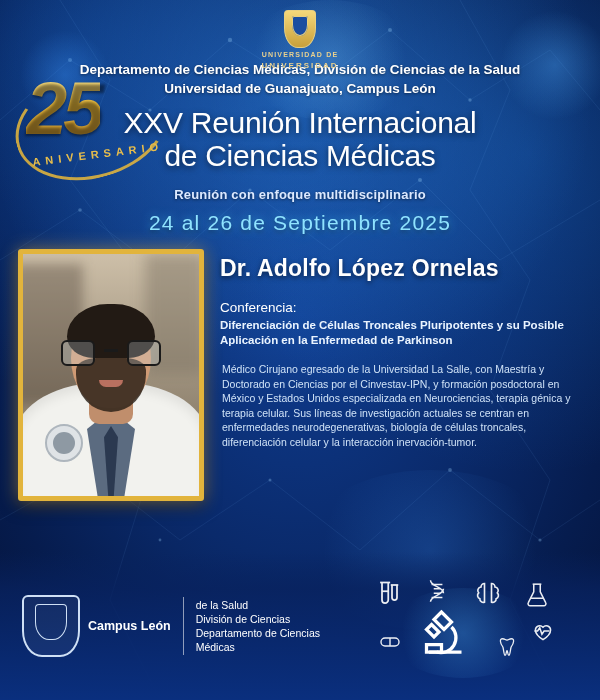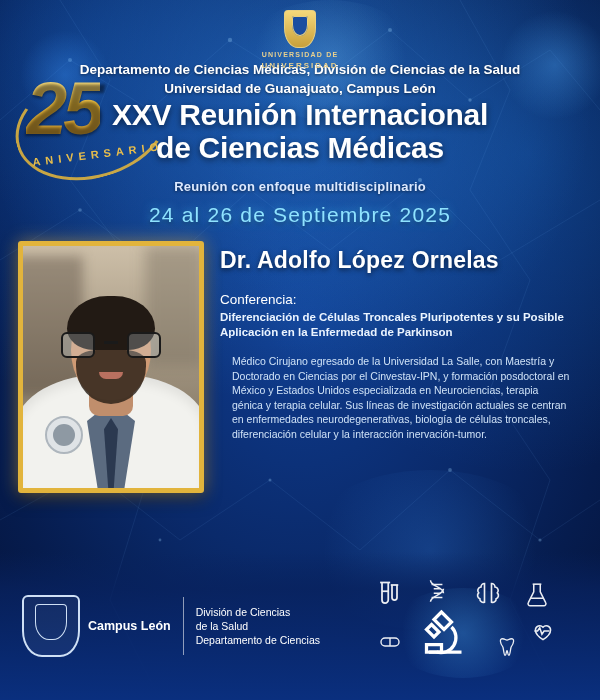--- a/index.html
+++ b/index.html
@@ -80,23 +80,23 @@
   }
   .dept-lines {
     color: #ffffff;
     font-size: 13.5px;
     line-height: 19px;
     font-weight: bold;
     margin-top: 4px;
     text-shadow: 0 1px 3px rgba(0,0,0,0.5);
   }
   .title-main {
-    margin-top: 0;
-    color: #ffffff;
-    font-weight: bold;
+    margin-top: 8px;
+    color: #ffffff;
+    font-weight: normal;
     font-size: 30px;
     line-height: 33px;
     letter-spacing: -0.3px;
     text-shadow: 0 2px 6px rgba(0,0,0,0.55);
   }
   .title-main .rn {
     font-size: 30px;
   }
   .subtitle {
     margin-top: 15px;
@@ -284,21 +284,21 @@
     font-size: 11.5px;
     font-weight: bold;
     line-height: 15px;
     margin-bottom: 14px;
   }
   .bio {
     color: #cfe2f7;
     font-size: 10.5px;
     line-height: 14.5px;
   }
-  .bio p { margin: 12px; }
+  .bio p { margin: 2px; }
   
   .footer {
     position: absolute;
     left: 0; right: 0; bottom: 0;
     height: 148px;
     background: linear-gradient(180deg, rgba(9,40,105,0.0) 0%, rgba(8,34,95,0.75) 25%, #0a2f7e 100%);
     z-index: 3;
   }
   .footer-inner {
     position: relative;
@@ -456,23 +456,24 @@
       </div>
     </div>
   </div>
 
   <div class="footer">
     <div class="footer-inner">
       <div class="ug-seal"></div>
       <div class="campus-label">Campus León</div>
       <div class="vdiv"></div>
       <div class="footer-dept">
+        <div>de la Salud</div>
         <div>División de Ciencias</div>
-        <div>de la Salud</div>
         <div>Departamento de Ciencias</div>
+        <div>Médicas</div>
       </div>
 
       <div class="footer-icons">
         <div class="fglow" style="left:40px;top:10px;width:150px;height:90px;"></div>
 
         <svg class="ficon" style="left:24px;top:2px;" width="30" height="30" viewBox="0 0 24 24" fill="none" stroke="#ffffff" stroke-width="1.4">
           <path d="M8 2v14a2.5 2.5 0 0 0 5 0V2"></path>
             <path d="M6.5 2h8"></path>
             <path d="M8 9h5"></path>
           <path d="M16 4v10a2 2 0 0 0 4 0V4"></path>

